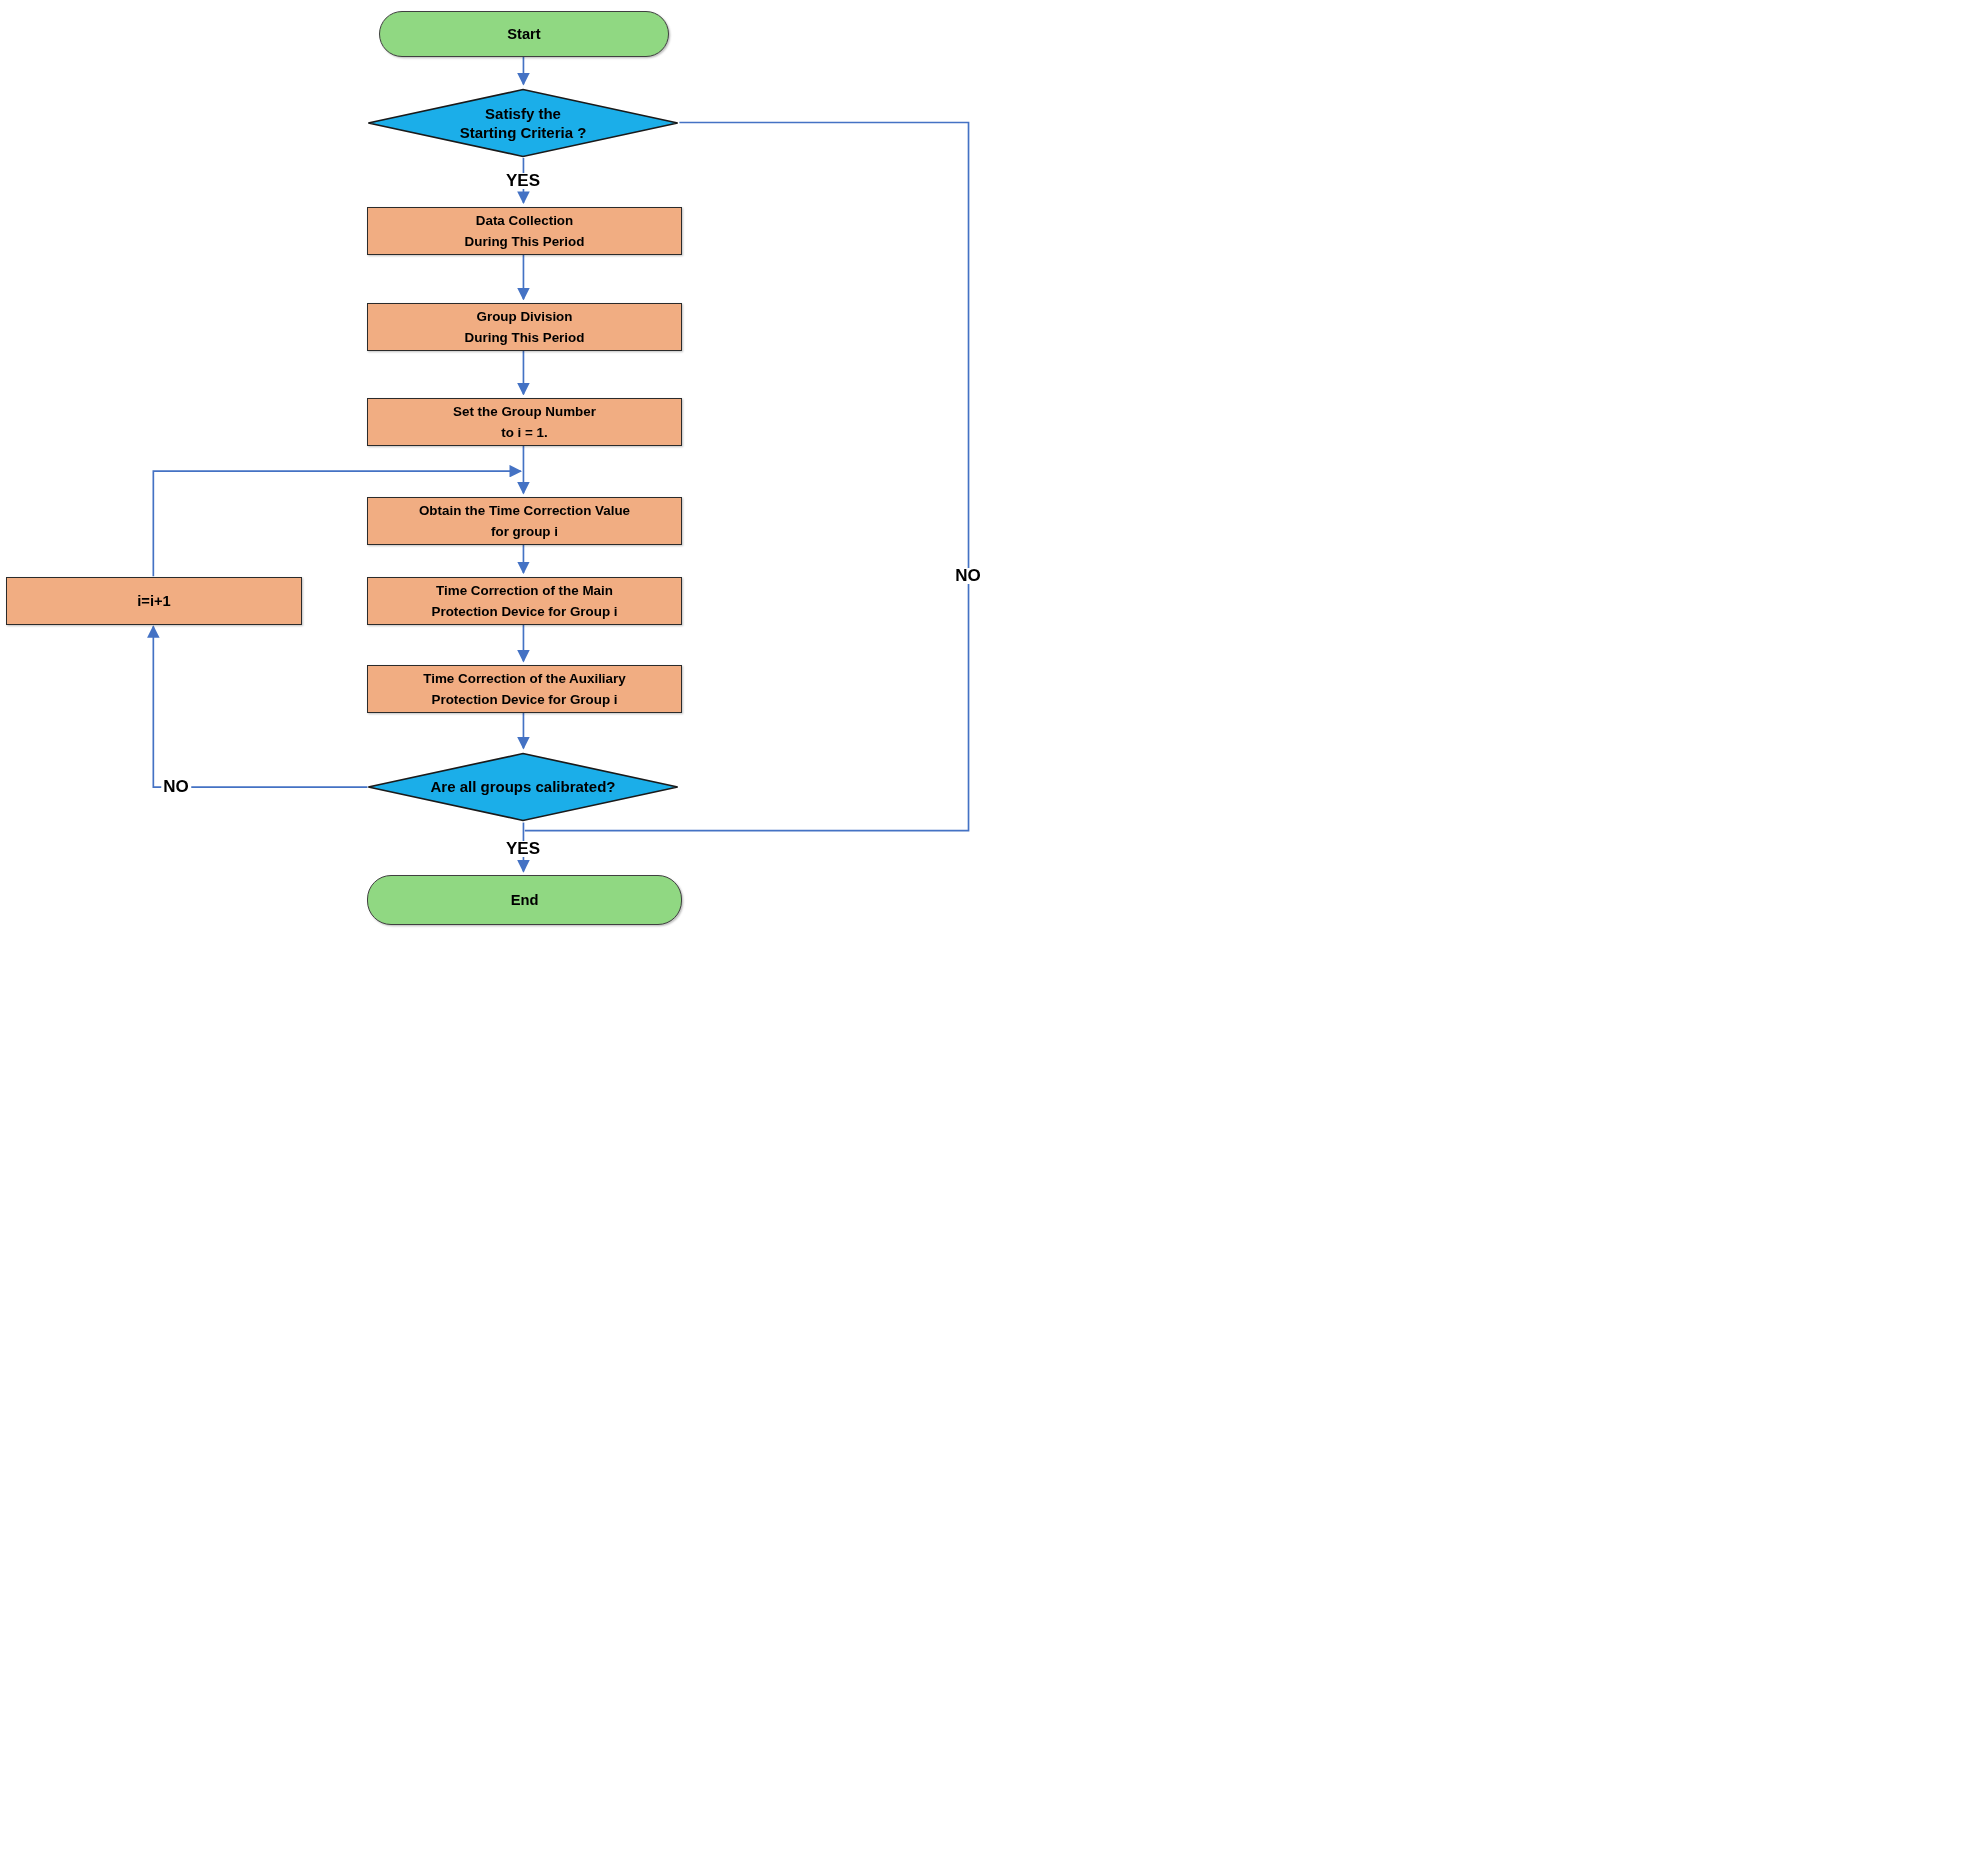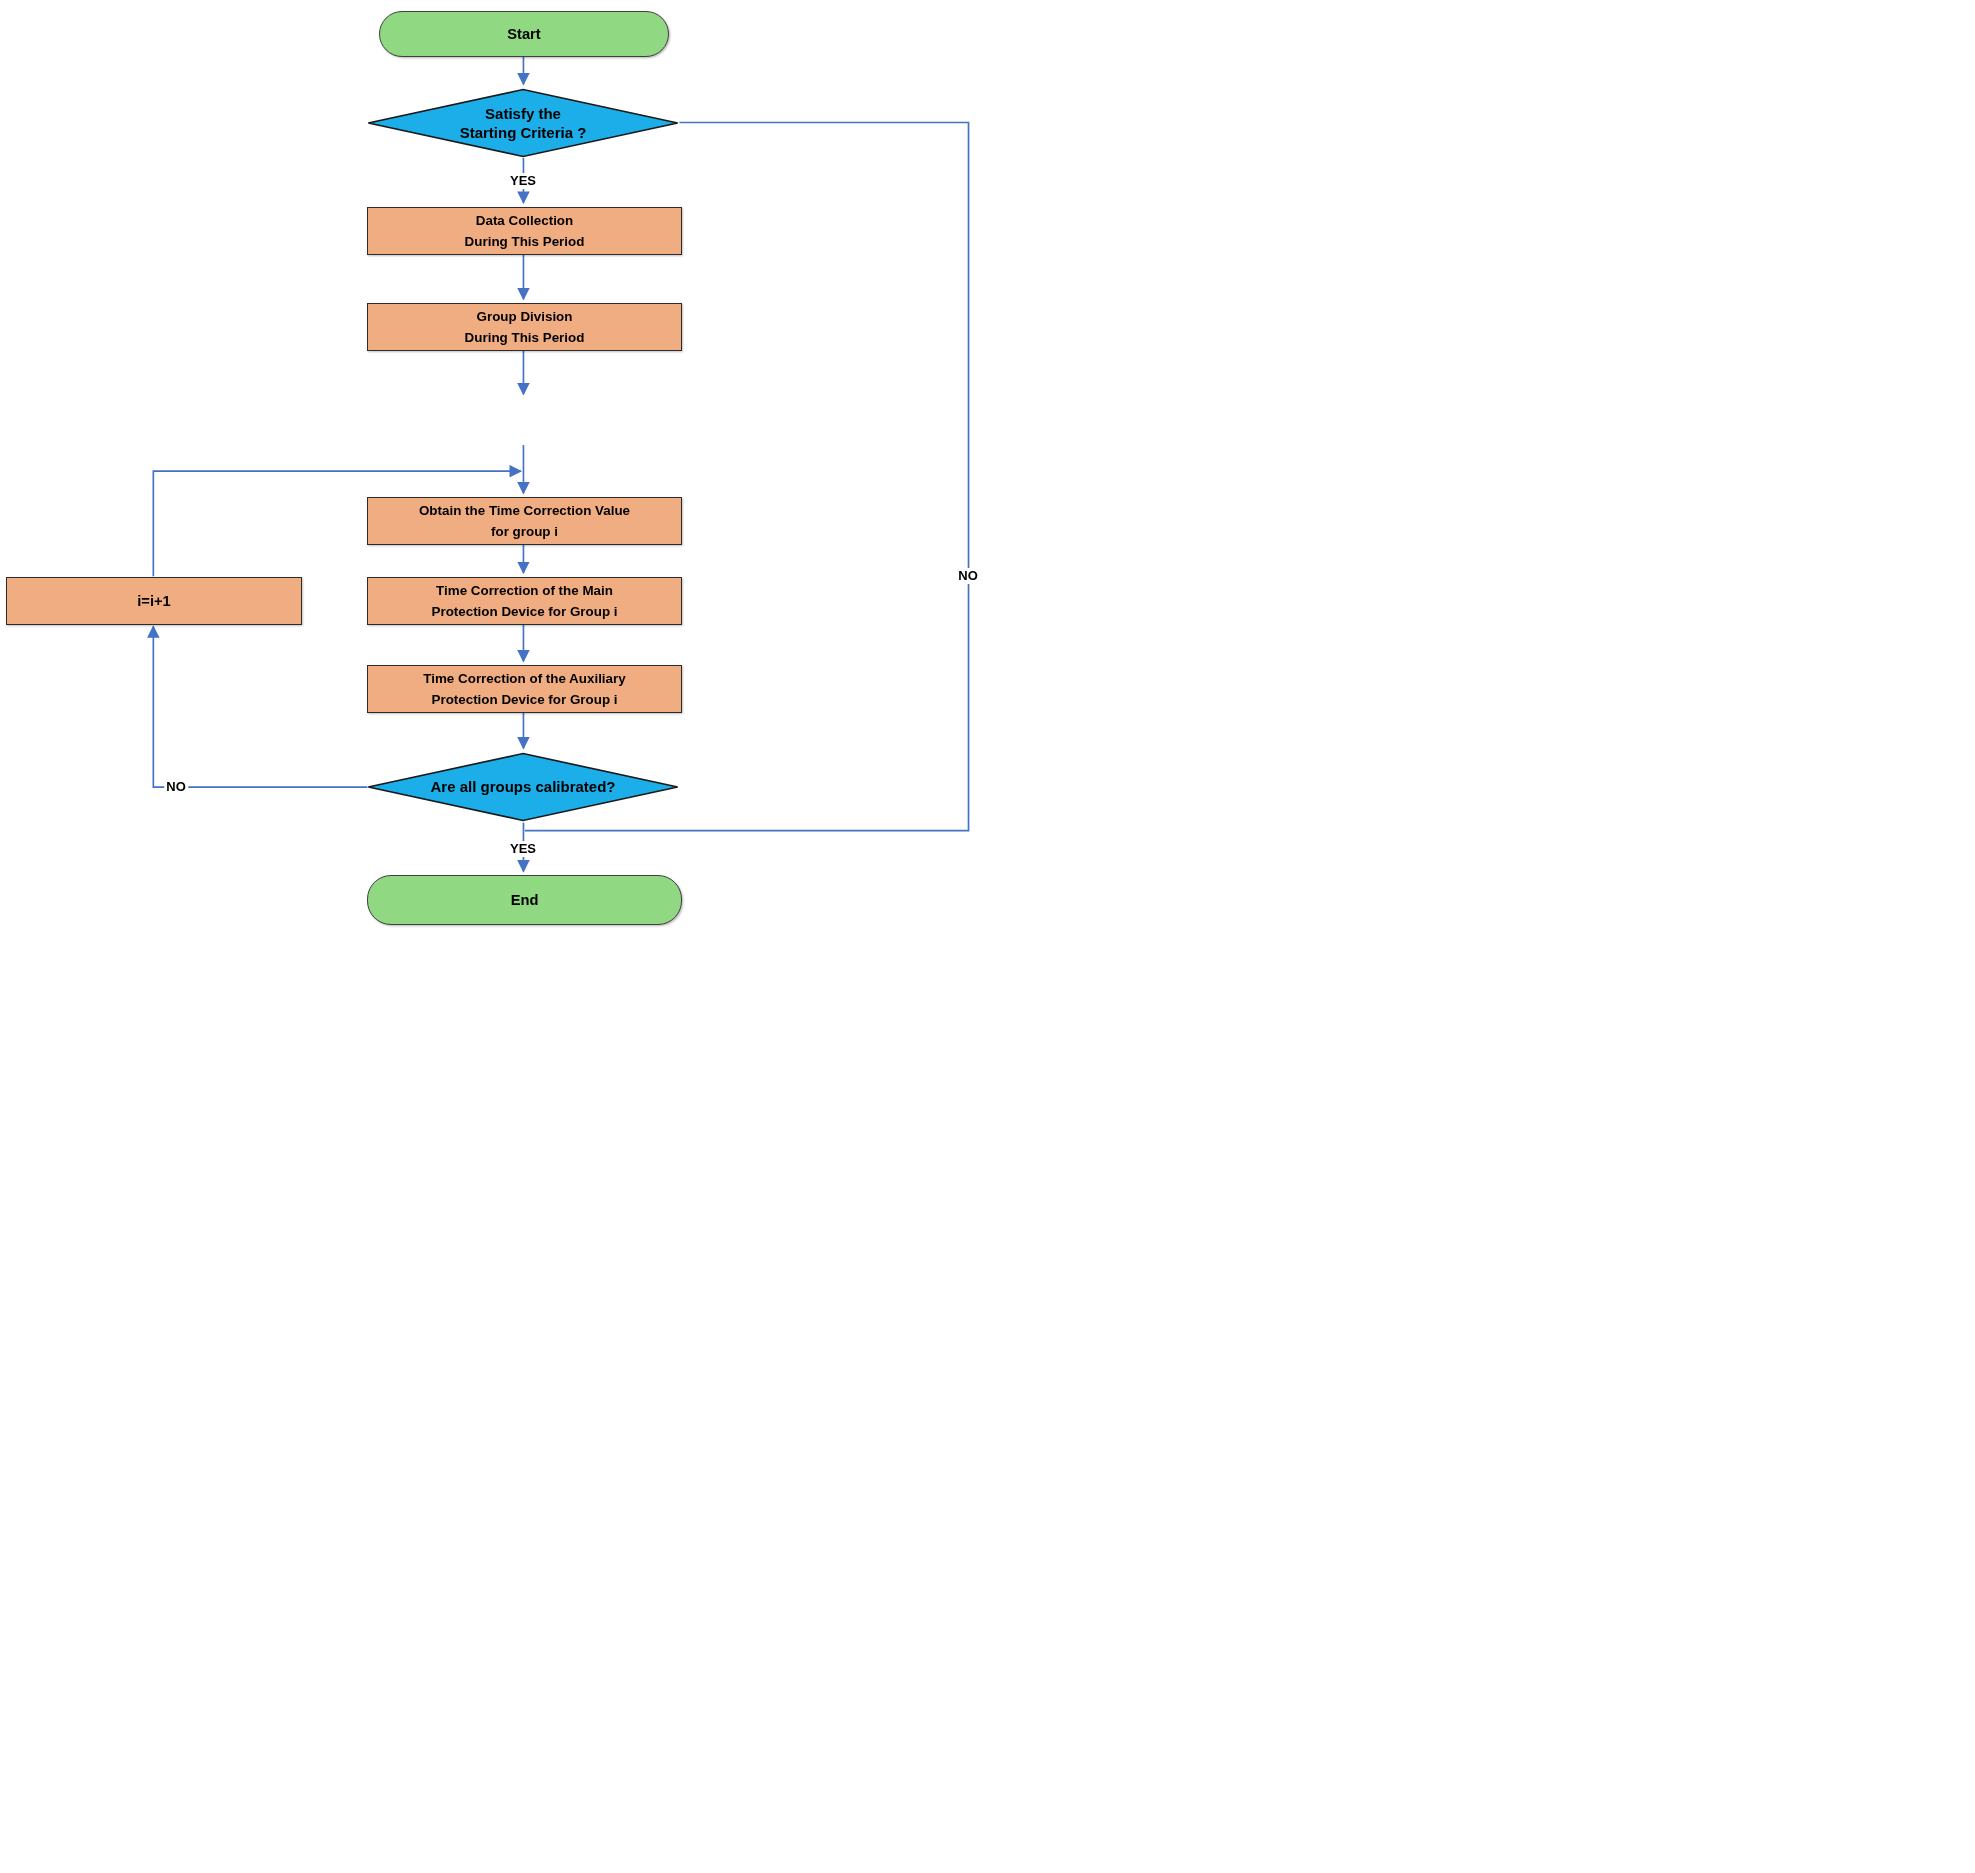--- a/index.html
+++ b/index.html
@@ -48,21 +48,21 @@
   .diamond polygon {
     fill: var(--decision-fill, #1BAEE9);
     stroke: var(--decision-border, #1A1A1A);
     stroke-width: 2.5;
   }
   .dtext { position: relative; font-size: 15px; line-height: 19.4px; z-index: 1; }
   .edge-label {
     position: absolute;
     transform: translate(-50%, -50%);
     background: var(--background, #ffffff);
-    font-size: 13px;
+    font-size: 17px;
     line-height: 16px;
     padding: 0 2px;
     z-index: 2;
     text-align: right;
   }
 </style>
 </head>
 <body>
 
 <div class="canvas">
@@ -104,20 +104,24 @@
   <div class="node process" style="left:367px; top:207px; width:313px; height:46px;">
     <div>Data Collection</div>
     <div>During This Period</div>
   </div>
 
   <div class="node process" style="left:367px; top:303px; width:313px; height:46px;">
     <div>Group Division</div>
     <div>During This Period</div>
   </div>
 
+  <div class="node process" style="left:367px; top:398px; width:313px; height:46px;">
+    <div>Set the Group Number</div>
+    <div>to i = 1.</div>
+  </div>
 
   <div class="node process" style="left:367px; top:497px; width:313px; height:46px;">
     <div>Obtain the Time Correction Value</div>
     <div>for group i</div>
   </div>
 
   <div class="node process" style="left:367px; top:577px; width:313px; height:46px;">
     <div>Time Correction of the Main</div>
     <div>Protection Device for Group i</div>
   </div>

